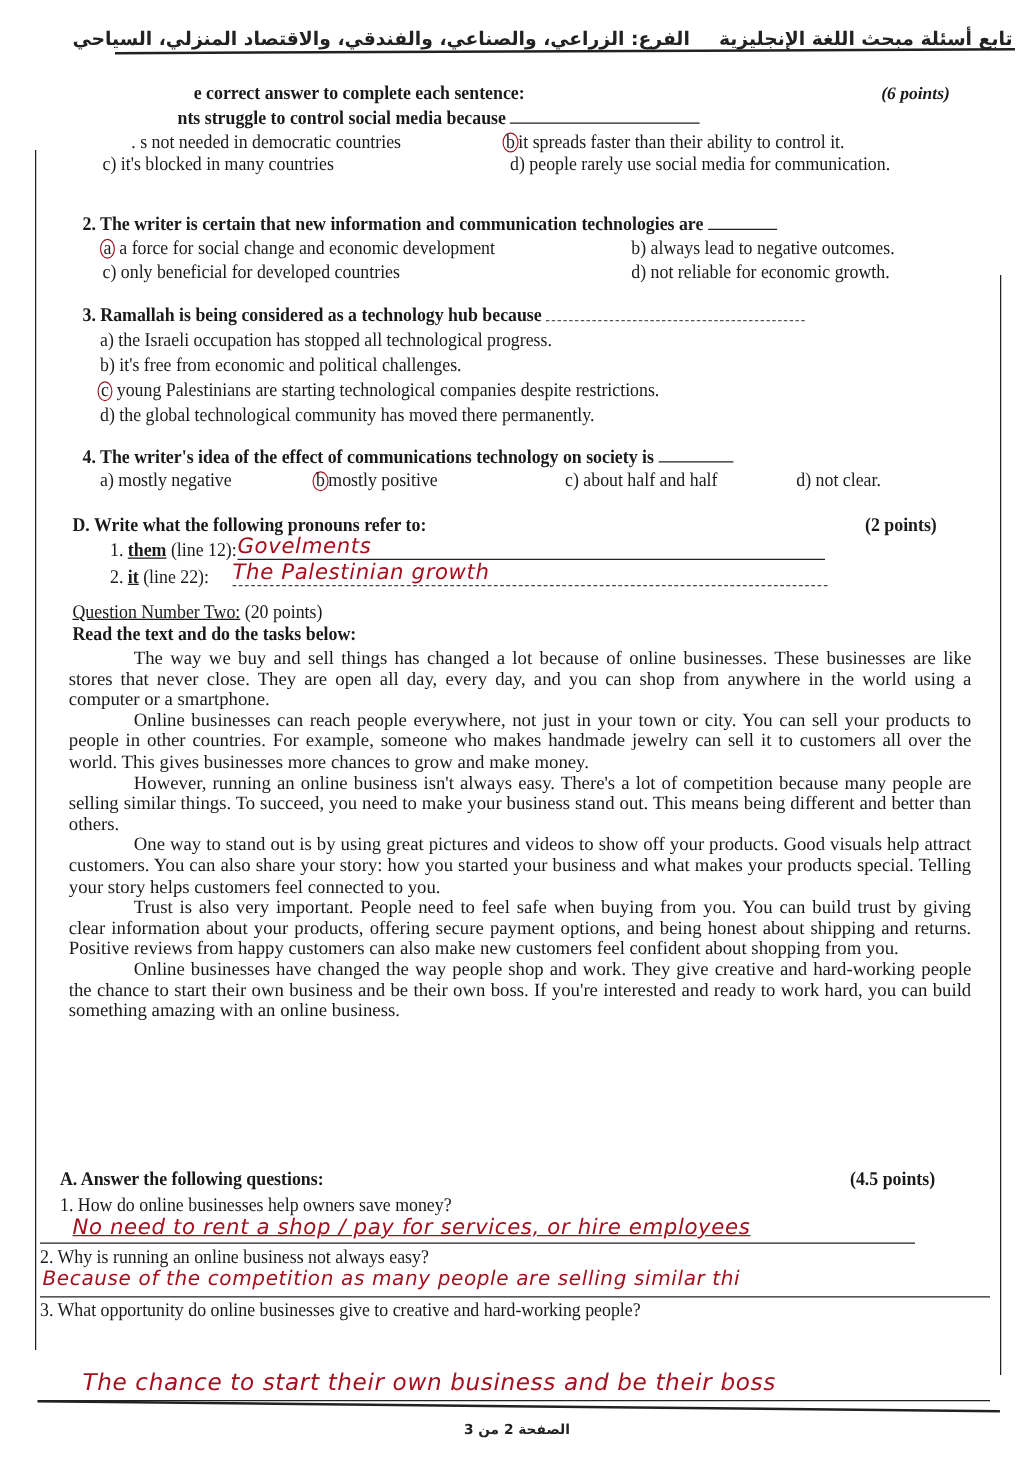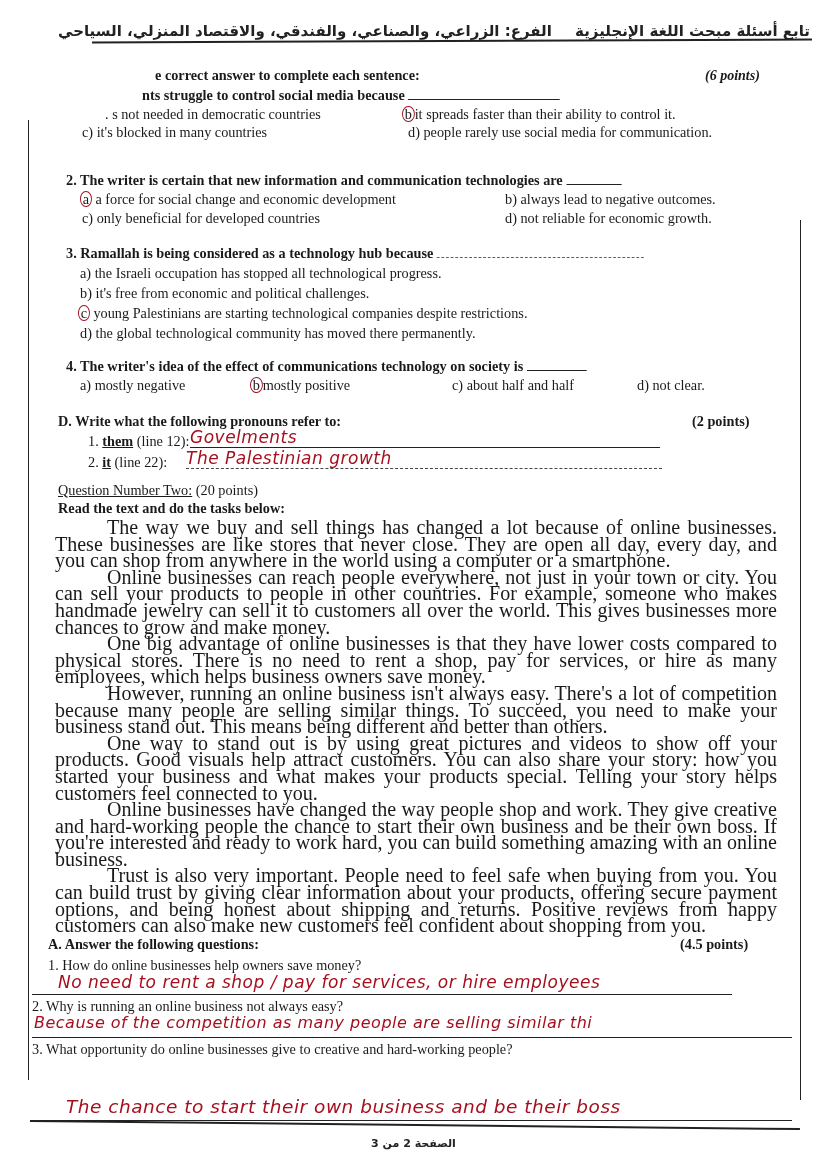--- a/index.html
+++ b/index.html
@@ -18,21 +18,21 @@
             font-family: "DejaVu Sans", sans-serif; font-size: 11px; font-weight: bold; color: #222; }
   .t { font-size: 15.5px; line-height: 18px; white-space: nowrap; }
   .b { font-weight: bold; }
   .cond { transform: scaleX(0.92); transform-origin: left; }
   .pts { font-style: italic; font-weight: bold; font-family: Liberation Serif, serif; }
   .blank { display: inline-block; border-bottom: 1.5px solid #222; vertical-align: baseline; }
   .dblank { display: inline-block; border-bottom: 1px dashed #555; vertical-align: baseline; }
   .circ { display: inline-block; border: 1.5px solid #a01020; border-radius: 50%; padding: 0 2px; line-height: 14px; }
   .hand { font-family: "DejaVu Sans", sans-serif; font-style: italic; color: #a50f1e; font-size: 17px; letter-spacing: 0.5px; }
   .ans-line { border-bottom: 1.5px solid #222; }
-  .para { left: 55px; width: 722px; font-size: 20px; line-height: 16.6px; text-align: justify; }
+  .para { left: 55px; width: 722px; font-size: 15px; line-height: 16.6px; text-align: justify; }
   .para p { margin: 0; text-indent: 52px; }
   .ulk { text-decoration: underline; }
 </style>
 </head>
 <body>
 
 <div class="abs hdr">
   <span>تابع أسئلة مبحث اللغة الإنجليزية</span>
   <span>الفرع: الزراعي، والصناعي، والفندقي، والاقتصاد المنزلي، السياحي</span>
 </div>
@@ -150,36 +150,35 @@
 
 <div class="abs t cond" style="top:481px; left:58px;">
   <span class="ulk">Question Number Two:</span>
   <span>(20 points)</span>
 </div>
 <div class="abs t b cond" style="top:499px; left:58px;">Read the text and do the tasks below:</div>
 
 <div class="abs para" style="top:519px;">
   <p>The way we buy and sell things has changed a lot because of online businesses. These businesses are like stores that never close. They are open all day, every day, and you can shop from anywhere in the world using a computer or a smartphone.</p>
   <p>Online businesses can reach people everywhere, not just in your town or city. You can sell your products to people in other countries. For example, someone who makes handmade jewelry can sell it to customers all over the world. This gives businesses more chances to grow and make money.</p>
-  <p>One big advantage of online businesses is that they have lower costs compared to physical stores. There is no need to rent a shop, pay for services, or hire as many employees, which helps business owners save money.</p>
   <p>However, running an online business isn't always easy. There's a lot of competition because many people are selling similar things. To succeed, you need to make your business stand out. This means being different and better than others.</p>
   <p>One way to stand out is by using great pictures and videos to show off your products. Good visuals help attract customers. You can also share your story: how you started your business and what makes your products special. Telling your story helps customers feel connected to you.</p>
+  <p>Trust is also very important. People need to feel safe when buying from you. You can build trust by giving clear information about your products, offering secure payment options, and being honest about shipping and returns. Positive reviews from happy customers can also make new customers feel confident about shopping from you.</p>
   <p>Online businesses have changed the way people shop and work. They give creative and hard-working people the chance to start their own business and be their own boss. If you're interested and ready to work hard, you can build something amazing with an online business.</p>
-  <p>Trust is also very important. People need to feel safe when buying from you. You can build trust by giving clear information about your products, offering secure payment options, and being honest about shipping and returns. Positive reviews from happy customers can also make new customers feel confident about shopping from you.</p>
 </div>
 
 <div class="abs t b cond" style="top:935px; left:48px;">A. Answer the following questions:</div>
 <div class="abs t b cond" style="top:935px; left:680px;">(4.5 points)</div>
 
 <div class="abs t cond" style="top:956px; left:48px;">
   <span>1.</span>
   <span>How do online businesses help owners save money?</span>
 </div>
 <div class="abs ans-line" style="top:972px; left:32px; width:700px; height:22px;">
-  <span class="hand" style="padding-left:26px;">No need to rent a shop / pay for services, or hire employees</span>
+  <span class="hand" style="padding-left:26px;text-decoration:underline;">No need to rent a shop / pay for services, or hire employees</span>
 </div>
 <div class="abs t cond" style="top:997px; left:32px;">
   <span>2.</span>
   <span>Why is running an online business not always easy?</span>
 </div>
 <div class="abs ans-line" style="top:1013px; left:32px; width:760px; height:24px;">
   <span class="hand" style="font-size:16px; padding-left:2px;">Because of the competition as many people are selling similar thi</span>
 </div>
 <div class="abs t cond" style="top:1040px; left:32px;">
   <span>3.</span>

